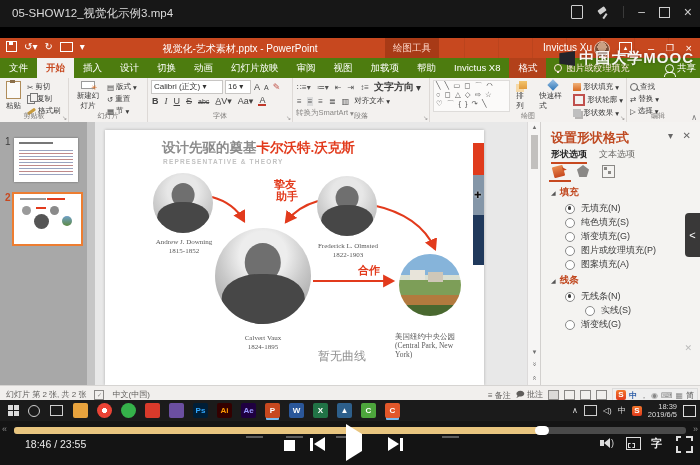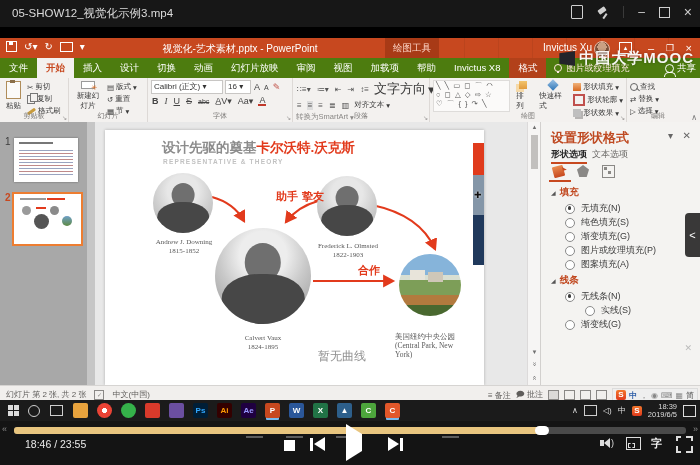--- a/index.html
+++ b/index.html
@@ -104,21 +104,21 @@
   
   .sbar{position:absolute;left:527px;top:0;width:13px;height:263px;background:#f6f5f4;border-left:1px solid #dcdada;color:#707070;}
   .sbar .thumbv{position:absolute;left:3px;top:13px;width:7px;height:34px;background:#c2c0be;}
   .sbtn{position:absolute;left:0;width:13px;text-align:center;font-size:6px;}
   .chev{display:inline-block;transform:rotate(90deg);font-size:8px;letter-spacing:-1px;}
   .chev.up{transform:rotate(-90deg);}
   
   .panel{position:absolute;left:540px;top:0;width:160px;height:263px;background:#f4f3f1;border-left:1px solid #d2d0ce;font-size:9px;color:#3b3b3b;}
   .ptitlebar{position:absolute;left:10px;top:7px;font-size:13px;font-weight:bold;color:#bf4a22;}
   .pclose{position:absolute;top:8px;font-size:10px;color:#666;}
-  .ptabs{position:absolute;left:10px;top:26px;display:flex;gap:5px;font-size:9px;}
+  .ptabs{position:absolute;left:10px;top:26px;display:flex;gap:12px;font-size:9px;}
   .ptab.on{font-weight:bold;color:#262626;border-bottom:2px solid #c7481f;padding-bottom:1px;}
   .ptab.off{color:#6e6c6a;}
   .picons{position:absolute;left:12px;top:41px;display:flex;gap:13px;align-items:center;height:16px;}
   .bucket{width:11px;height:11px;background:linear-gradient(#e98a4e,#c7481f);transform:rotate(-15deg);border-radius:1px;position:relative;}
   .bucket::after{content:"";position:absolute;right:-3px;top:2px;width:0;height:0;border-top:4px solid transparent;border-left:4px solid #c7481f;}
   .pent{width:12px;height:12px;background:#8a8886;clip-path:polygon(50% 0,100% 38%,81% 100%,19% 100%,0 38%);}
   .propsq{width:11px;height:11px;border:1.3px solid #8a8886;position:relative;}
   .propsq::after{content:"";position:absolute;left:1px;top:1px;width:3px;height:3px;background:#8a8886;box-shadow:4px 4px 0 #8a8886;}
   .bucketline{position:absolute;left:8px;top:58px;width:22px;height:2px;background:#c7481f;}
   .sect{position:absolute;left:10px;display:flex;align-items:center;gap:4px;font-weight:bold;color:#c0451c;font-size:9.5px;}
@@ -310,21 +310,21 @@
         <span class="dlaunch">↘</span>
       </div>
 
       <div class="grp" style="width:130px;flex-direction:column;gap:2px;">
         <div style="display:flex;gap:4px;align-items:center;">
           <span class="pglyph">∷≡▾</span>
           <span class="pglyph">≔▾</span>
           <span class="pglyph">⇤</span>
           <span class="pglyph">⇥</span>
           <span class="pglyph">↕≡</span>
-          <span class="smbtn" style="font-size:13px;"><span>文字方向</span>▾</span>
+          <span class="smbtn" style="font-size:10px;font-weight:bold;"><span>文字方向</span>▾</span>
         </div>
         <div style="display:flex;gap:4px;align-items:center;">
           <span class="pglyph">≡</span>
           <span class="pglyph" style="background:#dcdcdc;">≡</span>
           <span class="pglyph">≡</span>
           <span class="pglyph">≣</span>
           <span class="pglyph">▥</span>
           <span class="smbtn" style="font-size:7.5px;"><span>对齐文本</span>▾</span>
         </div>
         <div style="display:flex;">
@@ -410,21 +410,21 @@
             <path d="M267,75 Q315,85 330,119" stroke="#e23a1c" stroke-width="2.2" fill="none" marker-end="url(#ah)"></path>
             <path d="M208,151 L288,151" stroke="#e23a1c" stroke-width="2.2" fill="none" marker-end="url(#ah)"></path>
           </svg>
 
           <div class="circ" style="left:48px;top:43px;width:60px;height:60px;"></div>
           <div class="circ" style="left:212px;top:46px;width:60px;height:60px;"></div>
           <div class="circ" style="left:110px;top:98px;width:96px;height:96px;background:radial-gradient(circle at 50% 28%,#ededed 0 28%,#c9c9c9 52%,#8f8f8f);"></div>
           <div class="park" style="left:294px;top:124px;width:62px;height:62px;"></div>
 
           <span class="rel" style="left:131px;top:59px;padding-left:40px;">助手</span>
-          <span class="rel" style="left:169px;top:59px;margin-left:28px;">挚友</span>
+          <span class="rel" style="left:169px;top:47px;">挚友</span>
           <span class="rel" style="left:253px;top:133px;">合作</span>
 
           <div class="pname" style="left:24px;top:108px;width:110px;">
             <div>Andrew J. Downing</div>
             <div>1815-1852</div>
           </div>
           <div class="pname" style="left:190px;top:112px;width:106px;">
             <div>Frederick L. Olmsted</div>
             <div>1822-1903</div>
           </div>

